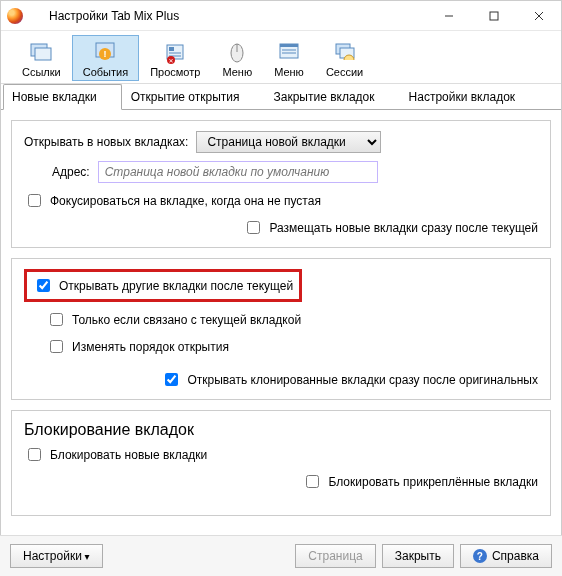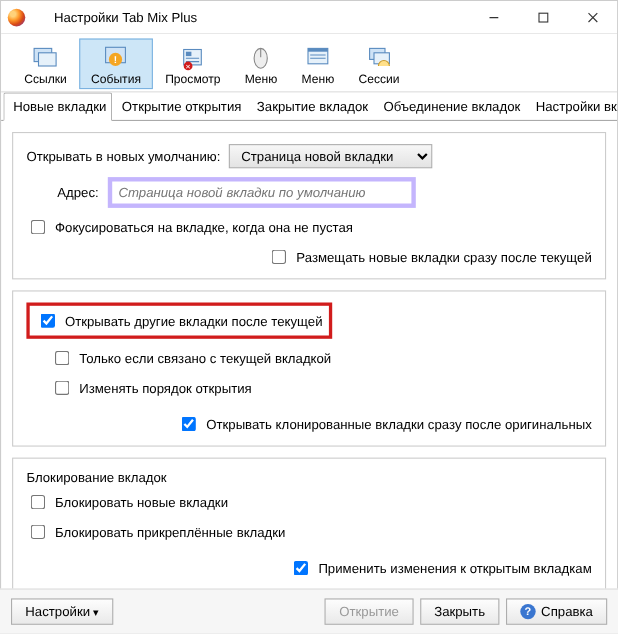--- a/index.html
+++ b/index.html
@@ -55,21 +55,21 @@
   .tool .tool-icon { width: 24px; height: 24px; margin-bottom: 2px; }
 
   .tabs {
     display: flex;
     border-top: 1px solid #ddd;
     border-bottom: 1px solid #aaa;
     background: #fff;
     padding: 0 2px;
   }
   .tab {
-    padding: 5px 4px 5px 8px;
+    padding: 5px 24px 5px 8px;
     font-size: 12px;
     border: 1px solid transparent;
     border-bottom: none;
     margin-bottom: -1px;
     white-space: nowrap;
   }
   .tab.active {
     border: 1px solid #aaa;
     border-bottom: 1px solid #fff;
     background: #fff;
@@ -91,34 +91,34 @@
   select {
     font: inherit;
     padding: 2px 18px 2px 6px;
     border: 1px solid #adadad;
     background: linear-gradient(#f7f7f7,#e3e3e3);
   }
   .address-row { margin-left: 28px; }
   input[type=text] {
     font: inherit;
     padding: 3px 6px;
-    border: 4px solid #c4b5fd;
+    border: 1px solid #c4b5fd;
     width: 280px;
     color: #000;
     font-style: italic;
     color: #666;
   }
   .indent { margin-left: 22px; }
   .highlight-box {
     border: 3px solid #d11c1c;
     padding: 4px 6px;
     display: inline-flex;
     margin-bottom: 8px;
   }
-  .section-title { font-size: 12px; margin-bottom: 6px; }
+  .section-title { font-size: 16px; margin-bottom: 6px; }
 
   .footer {
     position: absolute;
     bottom: 0; left: 0; right: 0;
     display: flex;
     align-items: center;
     padding: 8px 10px;
     border-top: 1px solid #ddd;
     background: #f6f6f6;
     gap: 6px;
@@ -216,29 +216,28 @@
         <path d="M11 20 a5 5 0 0 1 10 0" fill="#ffe08a" stroke="#c89a2e"></path>
       </svg>
     <span>Сессии</span>
   </div>
 </div>
 
 <div class="tabs">
   <div class="tab active"><span>Новые вкладки</span></div>
   <div class="tab"><span>Открытие открытия</span></div>
   <div class="tab"><span>Закрытие вкладок</span></div>
-  <div class="tab"><span>Объединение вкладок</span></div>
   <div class="tab"><span>Настройки вкладок</span></div>
 </div>
 
 <div class="tab-body">
 
   <div class="group">
     <div class="row">
-      <span>Открывать в новых умолчанию:</span>
+      <span>Открывать в новых вкладках:</span>
       <select>
         <option>Страница новой вкладки</option>
       </select>
     </div>
     <div class="row address-row">
       <span>Адрес:</span>
       <input type="text" placeholder="Страница новой вкладки по умолчанию" style="">
     </div>
     <div class="row">
       <label class="cb">
@@ -288,32 +287,26 @@
         <input type="checkbox" style="">
         <span>Блокировать новые вкладки</span>
       </label>
     </div>
     <div class="row" style="margin-bottom:14px;align-items:center;">
       <label class="cb">
         <input type="checkbox" style="">
         <span>Блокировать прикреплённые вкладки</span>
       </label>
     </div>
-    <div class="row">
-      <label class="cb">
-        <input type="checkbox" checked="" style="">
-        <span>Применить изменения к открытым вкладкам</span>
-      </label>
-    </div>
   </div>
 
 </div>
 
 <div class="footer">
   <button class="btn drop"><span>Настройки</span></button>
   <div class="spacer"></div>
-  <button class="btn" disabled=""><span>Открытие</span></button>
+  <button class="btn" disabled=""><span>Страница</span></button>
   <button class="btn"><span>Закрыть</span></button>
   <button class="btn help-btn">
     <span class="help-icon">?</span>
     <span>Справка</span>
   </button>
 </div>
 
 </body></html>

